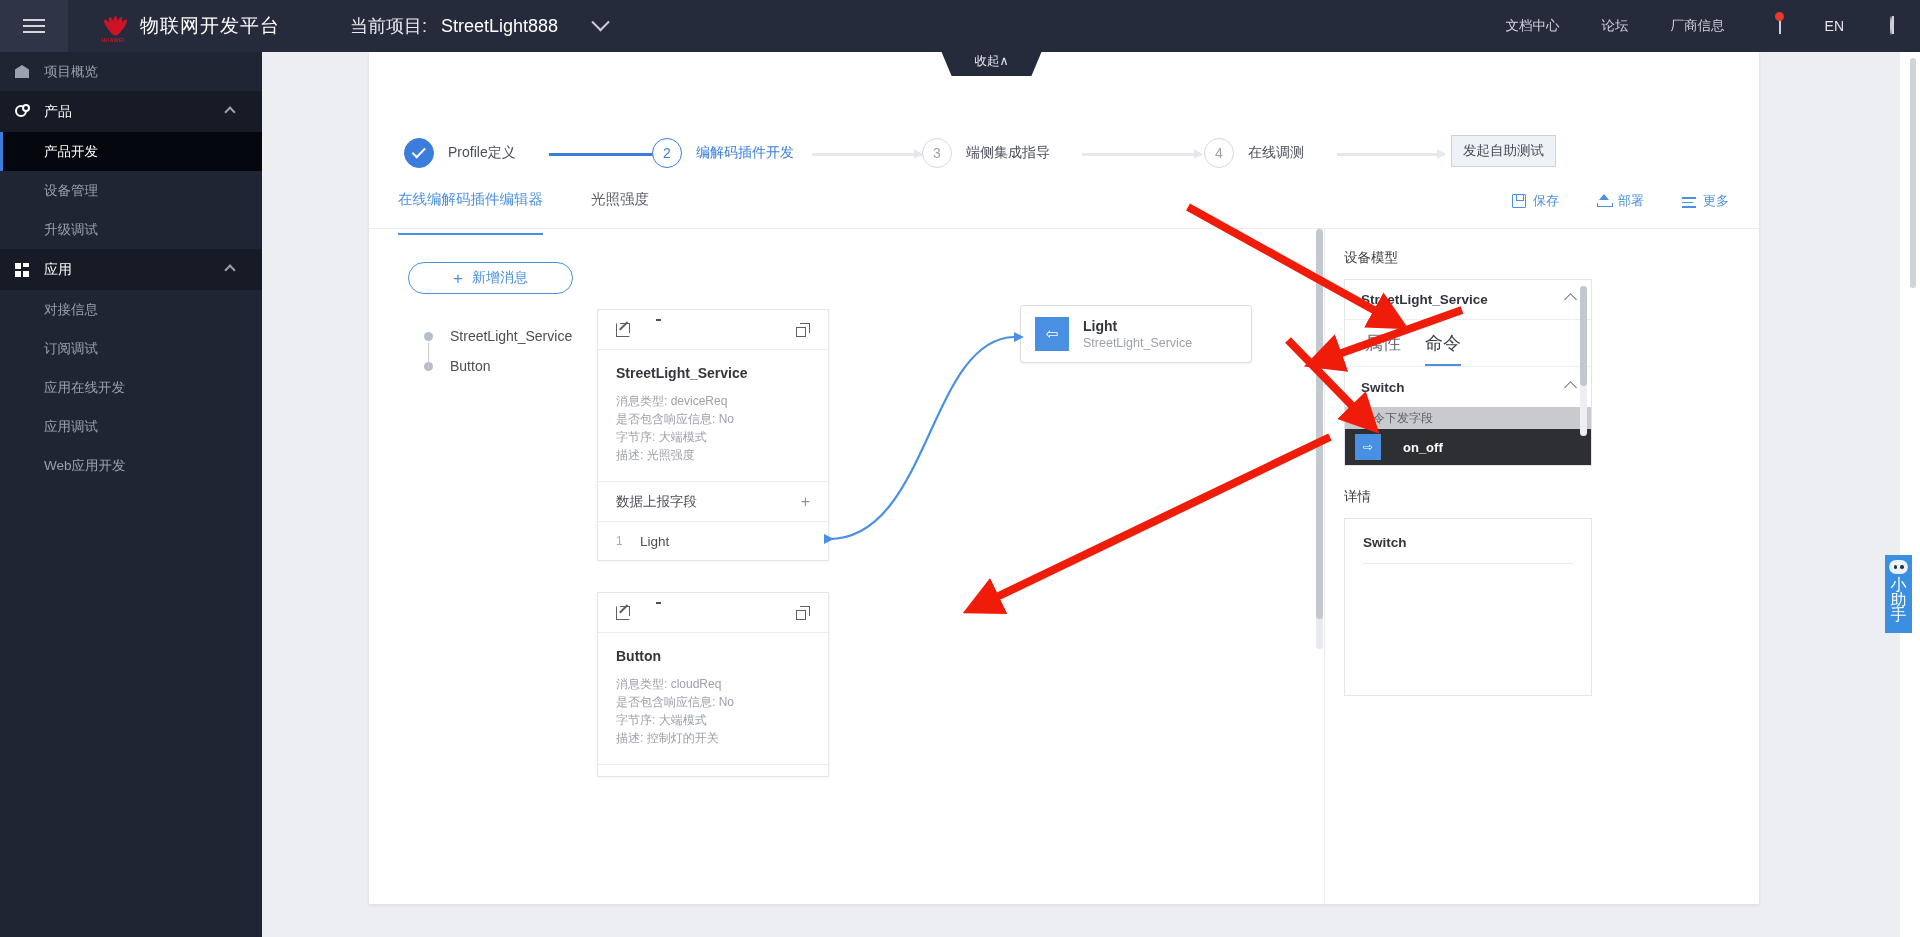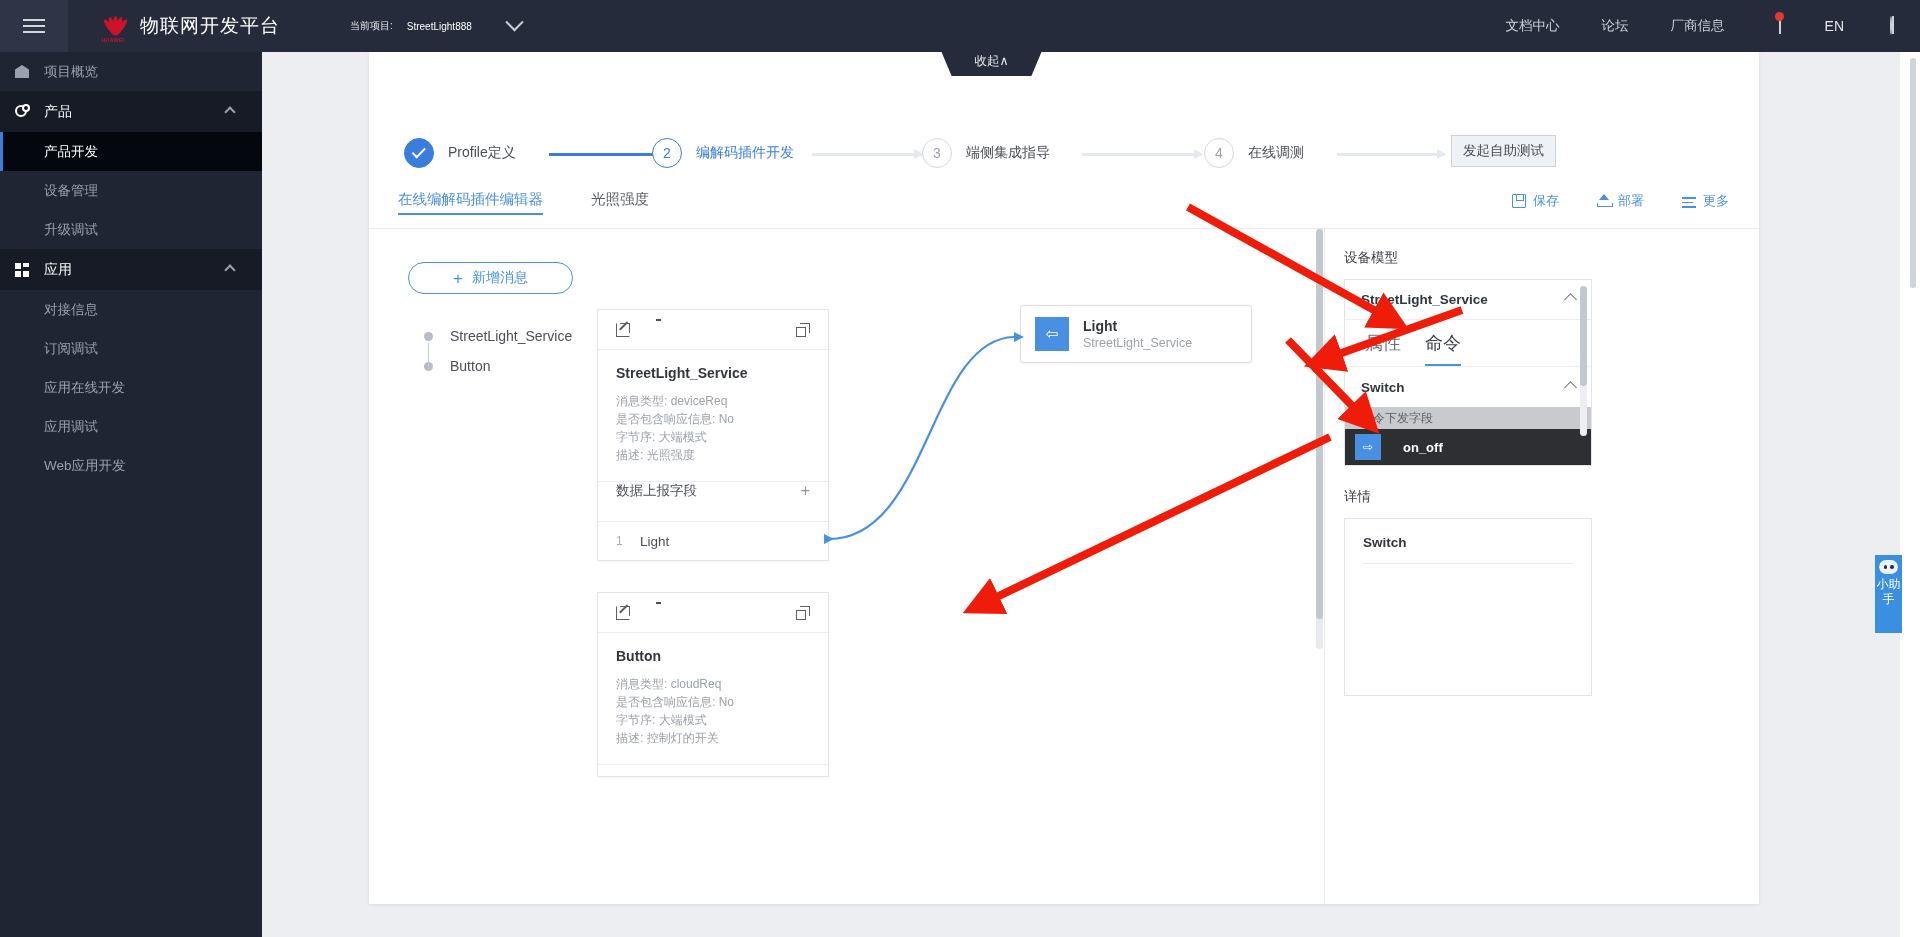--- a/index.html
+++ b/index.html
@@ -26,21 +26,21 @@
   .hw-logo .petal {
     position: absolute; bottom: 8px; left: 50%;
     width: 5px; height: 19px; background: #cf1327; border-radius: 50% 50% 40% 40%;
     transform-origin: 50% 100%;
   }
   .hw-logo .hw-text {
     position: absolute; bottom: 0; left: 0; width: 34px; text-align: center;
     font-size: 5px; letter-spacing: .5px; color: #cf1327; font-weight: bold;
   }
   .brand-title { color: #fff; font-size: 19px; letter-spacing: 1px; }
-  .proj { display: flex; align-items: center; margin-left: 70px; color: #fff; font-size: 10px; }
+  .proj { display: flex; align-items: center; margin-left: 70px; color: #fff; font-size: 18px; }
   .proj .lbl { color: #e8eaee; }
   .proj .val { margin-left: 14px; color: #fff; }
   .proj .caret {
     margin-left: 36px; width: 13px; height: 13px;
     border-right: 2px solid #c9ccd4; border-bottom: 2px solid #c9ccd4;
     transform: rotate(45deg) translate(-3px,-3px); cursor: pointer;
   }
   .header-right { margin-left: auto; display: flex; align-items: center; padding-right: 26px; }
   .header-right .hlink { color: #cfd2da; font-size: 13.5px; margin-left: 42px; cursor: pointer; }
   .bell { position: relative; margin-left: 54px; cursor: pointer; }
@@ -135,21 +135,21 @@
     border-left: 9px solid #e4e8ef; border-top: 5px solid transparent; border-bottom: 5px solid transparent;
   }
   .selftest-btn {
     position: absolute; left: 1082px; top: 23px; width: 105px; height: 32px;
     border: 1px solid #ccd1da; background: #eef1f6; color: #444a55; font-size: 13.5px;
     display: flex; align-items: center; justify-content: center; cursor: pointer;
   }
 
   
   .tabs { position: absolute; left: 29px; top: 138px; display: flex; }
-  .tab { font-size: 14.5px; color: #5c6069; padding-bottom: 4px; margin-right: 48px; cursor: pointer; }
+  .tab { font-size: 14.5px; color: #5c6069; padding-bottom: 24px; margin-right: 48px; cursor: pointer; }
   .tab.active { color: #4a90e2; border-bottom: 2.5px solid #4a90e2; }
   .tools { position: absolute; right: 30px; top: 140px; display: flex; align-items: center; }
   .tool { display: flex; align-items: center; color: #4a90e2; font-size: 13px; margin-left: 38px; cursor: pointer; }
   .tool .gi { margin-right: 7px; width: 14px; height: 14px; position: relative; }
   .gi-save { border: 1.4px solid #4a90e2; border-radius: 1px; }
   .gi-save::after { content:""; position: absolute; left: 2.5px; top: 0; width: 6px; height: 5px;
     border: 1.4px solid #4a90e2; border-top: none; }
   .gi-deploy::before { content:""; position: absolute; left: 2px; top: 0; width: 0; height: 0;
     border-left: 5px solid transparent; border-right: 5px solid transparent; border-bottom: 6px solid #4a90e2; }
   .gi-deploy::after { content:""; position: absolute; left: 0; bottom: 1px; width: 14px; height: 3px;
@@ -192,21 +192,21 @@
   .ic-trash .lid::after { content:""; display: block; margin: -3.5px auto 0; width: 5px; height: 2px; background: #4b4f58; }
   .ic-trash .can { width: 10px; height: 11px; background: #4b4f58; margin: 1px auto 0; border-radius: 0 0 2px 2px; }
   .ic-copy { margin-left: auto; }
   .ic-copy .b1 { position: absolute; left: 0; bottom: 0; width: 10px; height: 10px; border: 1.5px solid #5b6068; }
   .ic-copy .b2 { position: absolute; right: 0; top: 0; width: 10px; height: 10px; border: 1.5px solid #5b6068;
     border-left: none; border-bottom: none; }
   .card-body { padding: 15px 18px 17px; border-bottom: 1px solid #ebedf0; }
   .card-title { font-size: 14px; font-weight: bold; color: #32363d; margin-bottom: 11px; }
   .card-meta { font-size: 12px; color: #9ca1aa; line-height: 18px; }
   .card-section {
-    height: 40px; display: flex; align-items: flex-start; padding: 0 18px;
+    height: 40px; display: flex; align-items: center; padding: 0 18px;
     font-size: 13.5px; color: #4b4f58; border-bottom: 1px solid #ebedf0;
   }
   .card-section .plus { margin-left: auto; font-size: 16px; color: #8d929b; cursor: pointer; }
   .card-row { height: 38px; display: flex; align-items: center; padding: 0 18px; font-size: 13.5px; color: #4b4f58; }
   .card-row .idx { color: #a8adb5; font-size: 12px; width: 24px; }
 
   .node-card {
     position: absolute; left: 651px; top: 76px; width: 232px; height: 58px;
     border: 1px solid #dcdfe5; border-radius: 3px; background: #fff;
     display: flex; align-items: center; box-shadow: 0 1px 3px rgba(0,0,0,.05);
@@ -247,22 +247,22 @@
   .rp-dark .sq { width: 26px; height: 26px; background: #4a90e2; display: flex;
     align-items: center; justify-content: center; color: #fff; font-size: 12px; }
   .rp-dark .nm { color: #fff; font-size: 13px; font-weight: bold; margin-left: 22px; }
   .rp-scroll-track { position: absolute; right: 4px; top: 6px; width: 7px; height: 150px; background: #edeff2; border-radius: 4px; }
   .rp-scroll-thumb { position: absolute; right: 4px; top: 6px; width: 7px; height: 100px; background: #c3c7ce; border-radius: 4px; }
   .detail-box { width: 248px; height: 178px; border: 1px solid #e3e5ea; background: #fff; padding: 16px 18px; }
   .detail-name { font-size: 13.5px; font-weight: bold; color: #32363d; padding-bottom: 13px; border-bottom: 1px solid #e9ebef; }
 
   
   .assistant {
-    position: absolute; right: 18px; top: 555px; width: 27px; height: 78px;
-    background: #3b8fe0; color: #fff; font-size: 12px; text-align: center;
+    position: absolute; right: 8px; top: 555px; width: 27px; height: 78px;
+    background: #3b8fe0; color: #fff; font-size: 16px; text-align: center;
     padding-top: 22px; line-height: 15px; cursor: pointer; z-index: 50;
   }
   .assistant .bot {
     position: absolute; top: 5px; left: 4px; width: 19px; height: 14px;
     background: #eaf2fb; border-radius: 7px; display: flex; align-items: center; justify-content: center;
   }
   .assistant .bot::before, .assistant .bot::after {
     content:""; width: 3.5px; height: 3.5px; background: #2b3440; border-radius: 50%; margin: 0 1.5px;
   }
   .assistant .bot .band { position: absolute; left: 0; top: 3.5px; width: 19px; height: 7px;

